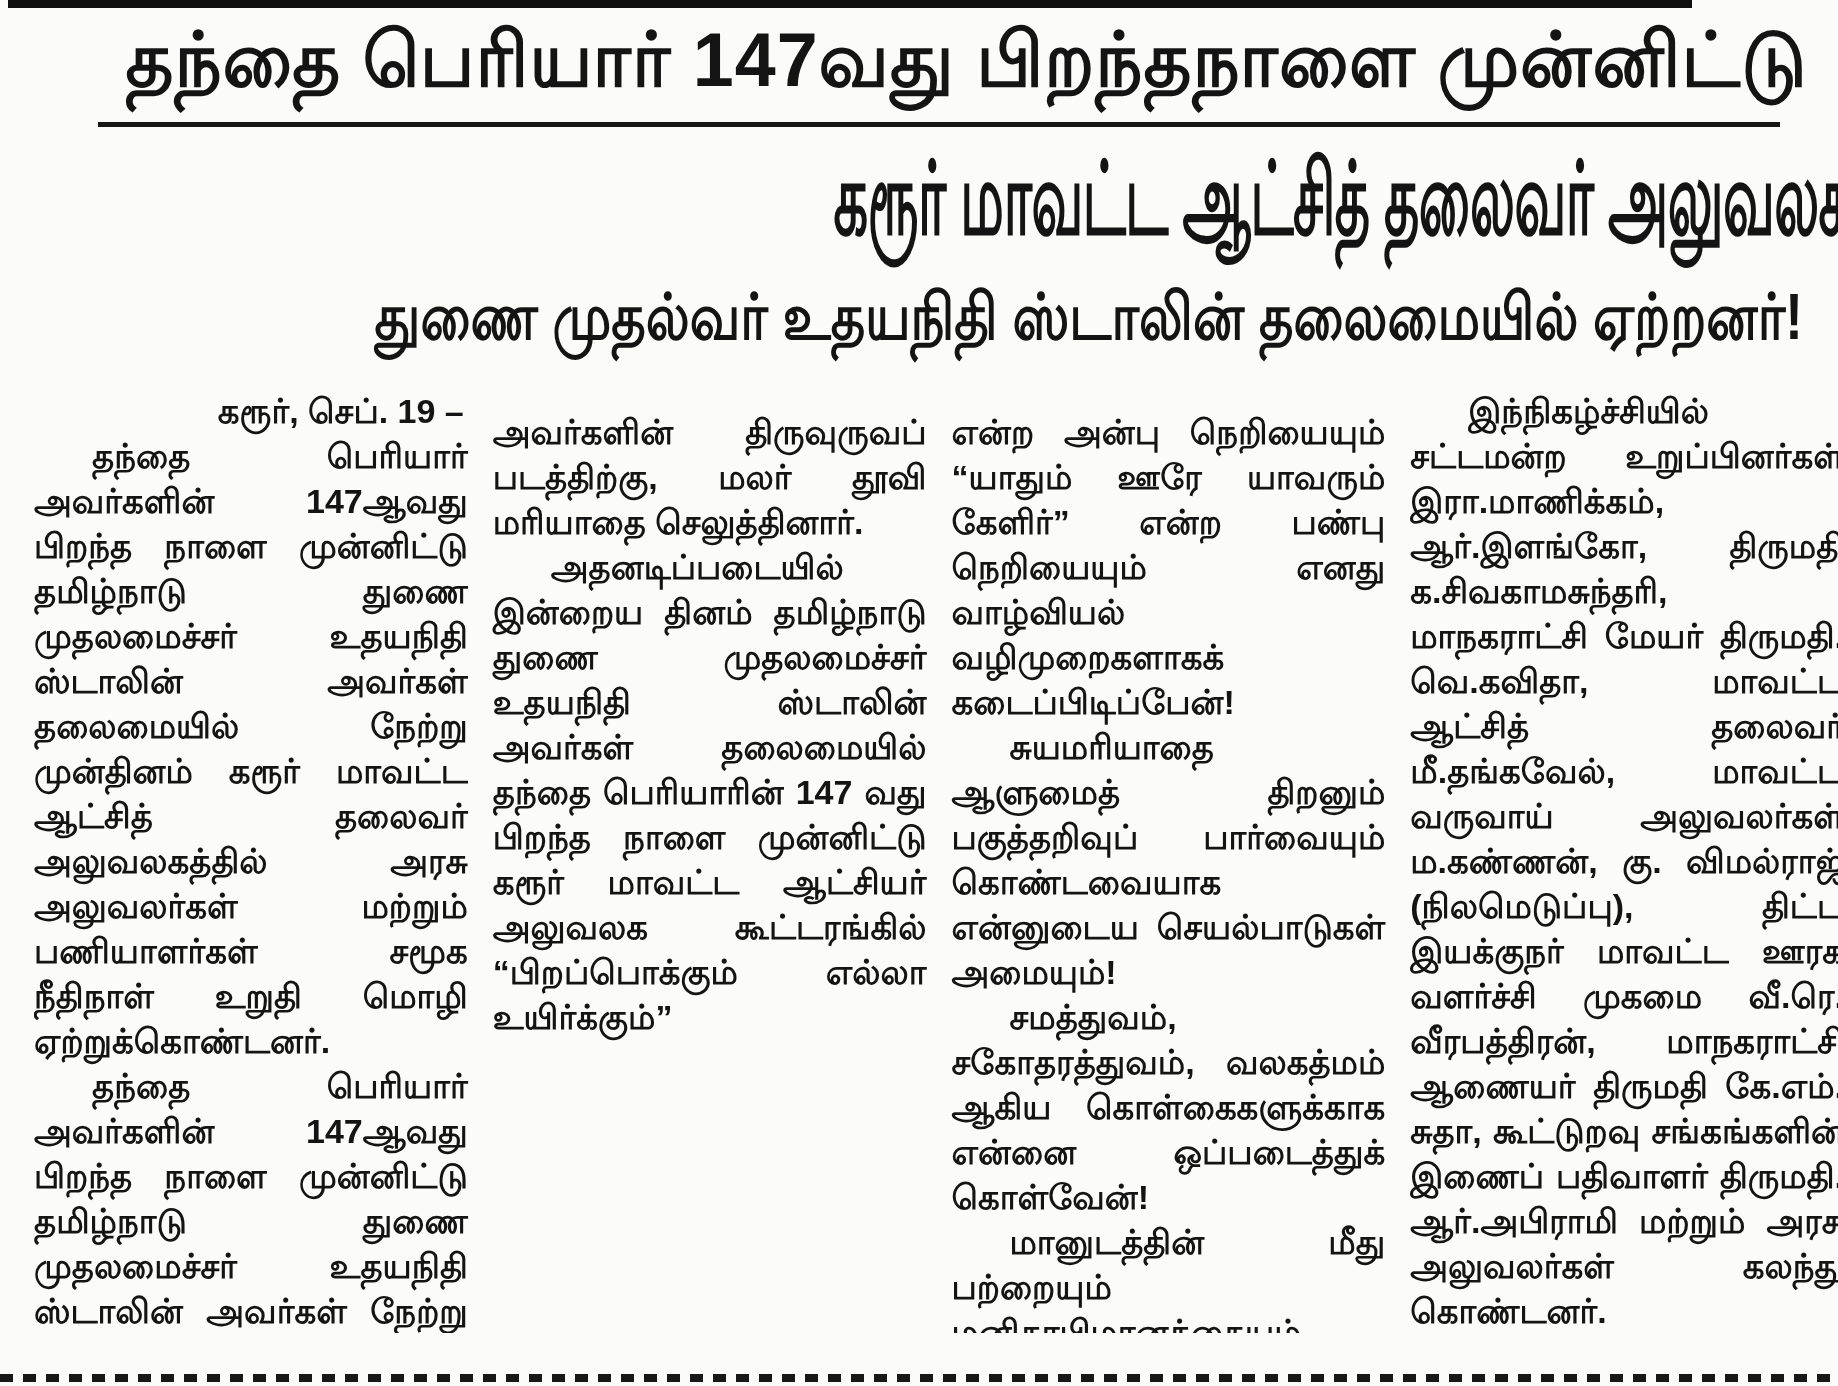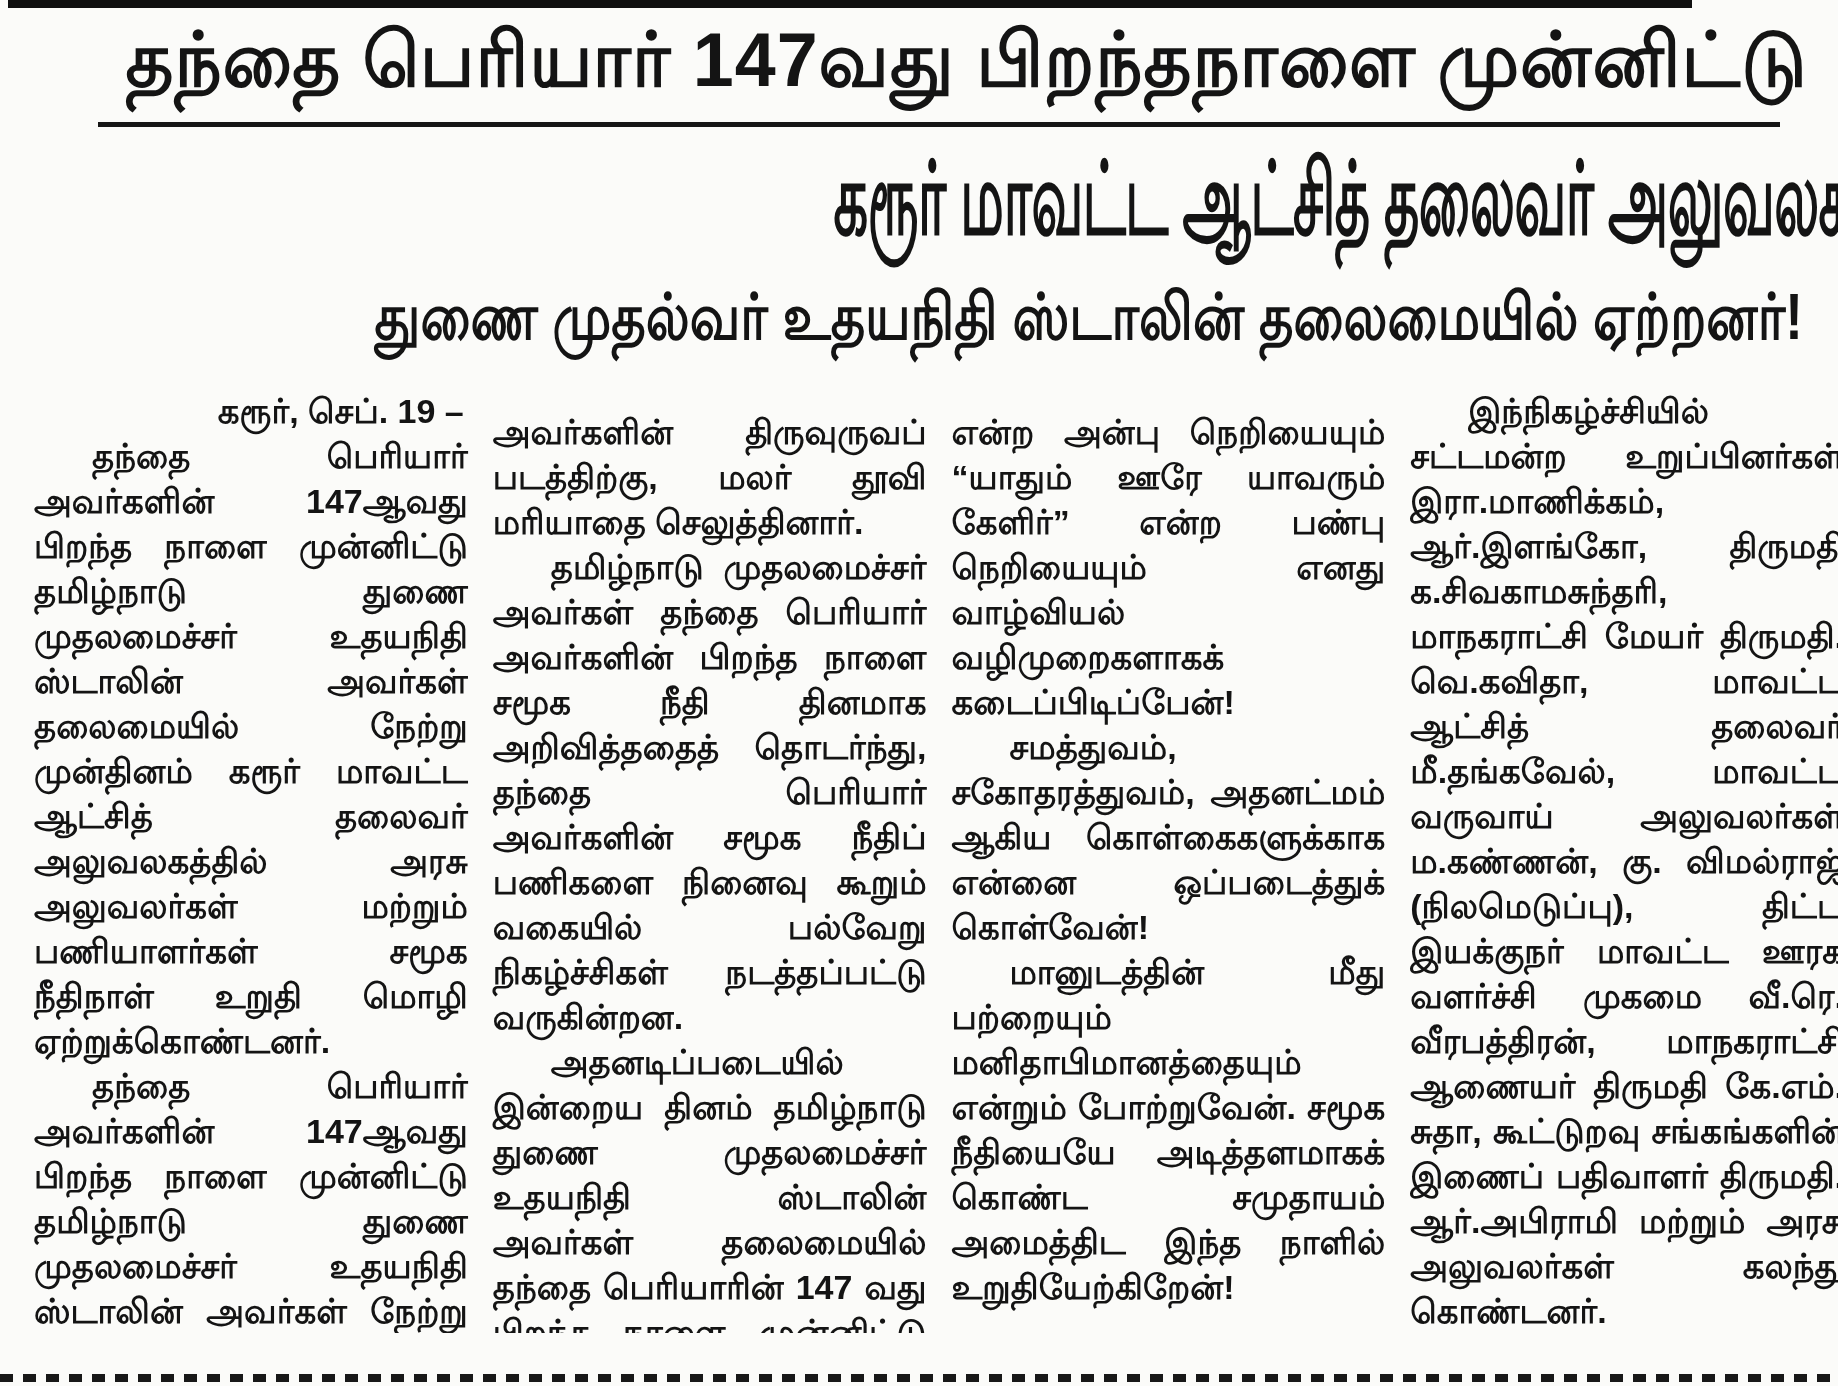--- a/index.html
+++ b/index.html
@@ -110,27 +110,27 @@
   <div class="columns">
 
     <div class="col">
       <p class="dateline">கரூர், செப். 19 –</p>
       <p>தந்தை பெரியார் அவர்களின் 147ஆவது பிறந்த நாளை முன்னிட்டு தமிழ்நாடு துணை முதலமைச்சர் உதயநிதி ஸ்டாலின் அவர்கள் தலைமையில் நேற்று முன்தினம் கரூர் மாவட்ட ஆட்சித் தலைவர் அலுவலகத்தில் அரசு அலுவலர்கள் மற்றும் பணியாளர்கள் சமூக நீதிநாள் உறுதி மொழி ஏற்றுக்கொண்டனர்.</p>
       <p>தந்தை பெரியார் அவர்களின் 147ஆவது பிறந்த நாளை முன்னிட்டு தமிழ்நாடு துணை முதலமைச்சர் உதயநிதி ஸ்டாலின் அவர்கள் நேற்று முன்தினம் (17.9.2025) கரூர் மாவட்ட ஆட்சித் தலைவர் அலுவலகத்தில் தந்தை பெரியார்</p>
     </div>
 
     <div class="col">
       <p class="cont">அவர்களின் திருவுருவப் படத்திற்கு, மலர் தூவி மரியாதை செலுத்தினார்.</p>
-      <p>தமிழ்நாடு முதலமைச்சர் அவர்கள் தந்தை பெரியார் அவர்களின் பிறந்த நாளை சமூக நீதி தினமாக அறிவித்ததைத் தொடர்ந்து, தந்தை பெரியார் அவர்களின் சமூக நீதிப் பணிகளை நினைவு கூறும் வகையில் பல்வேறு நிகழ்ச்சிகள் நடத்தப்பட்டு வருகின்றன.</p>
       <p>அதனடிப்படையில் இன்றைய தினம் தமிழ்நாடு துணை முதலமைச்சர் உதயநிதி ஸ்டாலின் அவர்கள் தலைமையில் தந்தை பெரியாரின் 147 வது பிறந்த நாளை முன்னிட்டு கரூர் மாவட்ட ஆட்சியர் அலுவலக கூட்டரங்கில் “பிறப்பொக்கும் எல்லா உயிர்க்கும்”</p>
     </div>
 
     <div class="col">
       <p class="cont">என்ற அன்பு நெறியையும் “யாதும் ஊரே யாவரும் கேளிர்” என்ற பண்பு நெறியையும் எனது வாழ்வியல் வழிமுறைகளாகக் கடைப்பிடிப்பேன்!</p>
-      <p>சமத்துவம், சகோதரத்துவம், அதனட்மம் ஆகிய கொள்கைகளுக்காக என்னை ஒப்படைத்துக் கொள்வேன்!</p>
+      <p>சுயமரியாதை ஆளுமைத் திறனும் பகுத்தறிவுப் பார்வையும் கொண்டவையாக என்னுடைய செயல்பாடுகள் அமையும்!</p>
+      <p>சமத்துவம், சகோதரத்துவம், வலகத்மம் ஆகிய கொள்கைகளுக்காக என்னை ஒப்படைத்துக் கொள்வேன்!</p>
       <p>மானுடத்தின் மீது பற்றையும் மனிதாபிமானத்தையும் என்றும் போற்றுவேன். சமூக நீதியையே அடித்தளமாகக் கொண்ட சமுதாயம் அமைத்திட இந்த நாளில் உறுதியேற்கிறேன்!</p>
     </div>
 
     <div class="col">
       <p>இந்நிகழ்ச்சியில் சட்டமன்ற உறுப்பினர்கள் இரா.மாணிக்கம், ஆர்.இளங்கோ, திருமதி க.சிவகாமசுந்தரி, மாநகராட்சி மேயர் திருமதி. வெ.கவிதா, மாவட்ட ஆட்சித் தலைவர் மீ.தங்கவேல், மாவட்ட வருவாய் அலுவலர்கள் ம.கண்ணன், கு. விமல்ராஜ் (நிலமெடுப்பு), திட்ட இயக்குநர் மாவட்ட ஊரக வளர்ச்சி முகமை வீ.ரெ. வீரபத்திரன், மாநகராட்சி ஆணையர் திருமதி கே.எம். சுதா, கூட்டுறவு சங்கங்களின் இணைப் பதிவாளர் திருமதி. ஆர்.அபிராமி மற்றும் அரசு அலுவலர்கள் கலந்து கொண்டனர்.</p>
     </div>
 
   </div>
 
   <div class="dashed-rule"></div>

